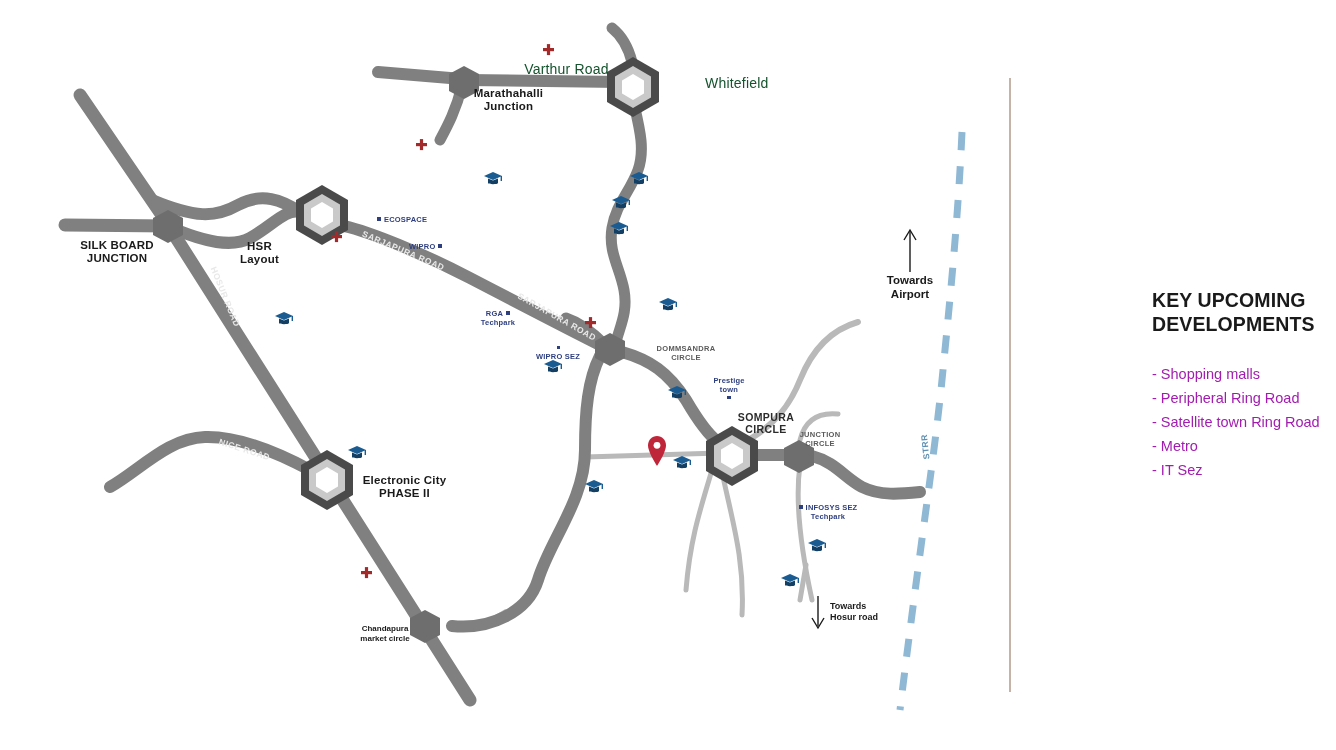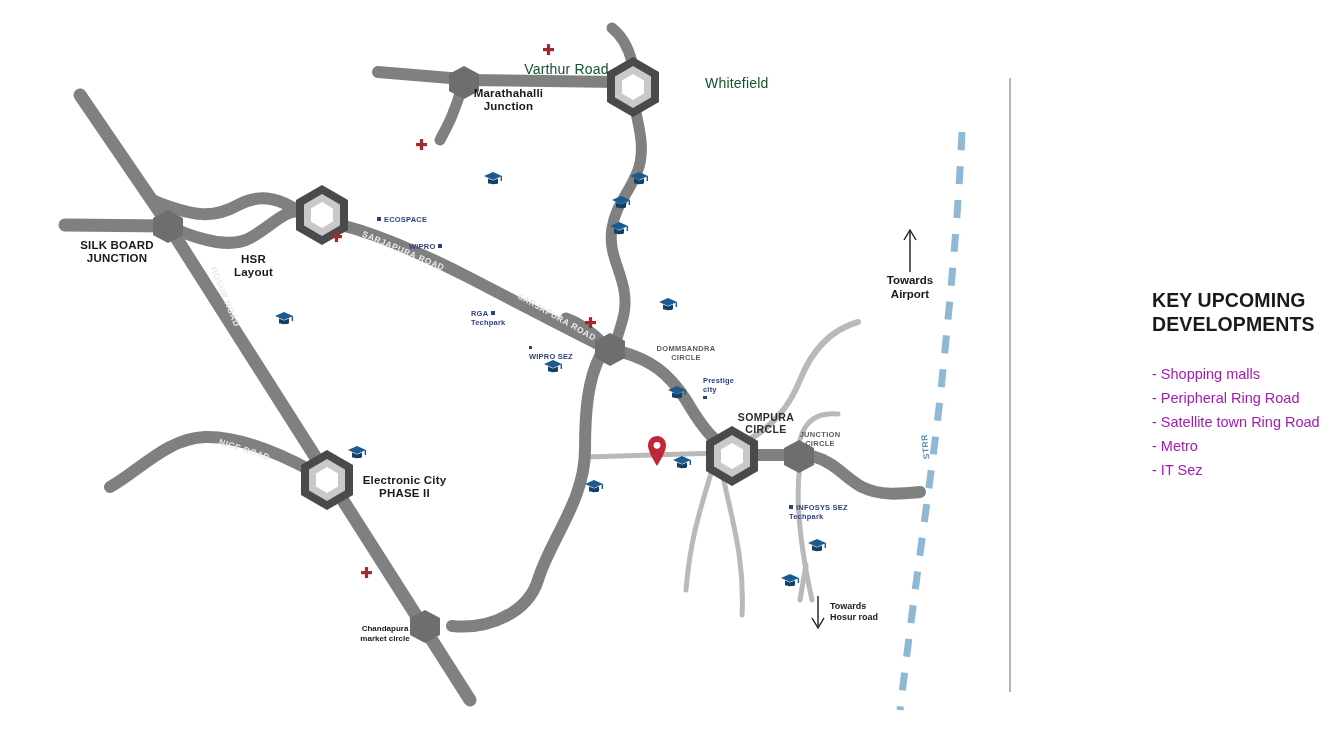--- a/index.html
+++ b/index.html
@@ -100,21 +100,21 @@
     color: #2b2b2b;
     letter-spacing: 0.4px;
     text-align: center;
   }
   .lbl-poi {
     font-size: 7.5px;
     font-weight: bold;
     color: #2e3f7f;
     letter-spacing: 0.2px;
   }
-  .lbl-poi-c { text-align: left; }
+  .lbl-poi-c { text-align: center; }
   .lbl-towards {
     font-size: 11.5px;
     font-weight: bold;
     color: #1a1a1a;
     text-align: center;
     line-height: 1.2;
   }
   .lbl-towards-sm {
     font-size: 9px;
     font-weight: bold;
@@ -375,21 +375,21 @@
         <path d="M9,30 C9,30 18,16.5 18,9.3 C18,4.2 14,0 9,0 C4,0 0,4.2 0,9.3 C0,16.5 9,30 9,30 Z" fill="#c0263a"></path>
         <circle cx="9" cy="9.3" r="3.4" fill="#ffffff"></circle>
       </g>
     </svg>
 
     <div class="map-label lbl-major" style="left:62px; top:239px; width:110px;">
       <div>SILK BOARD</div>
       <div>JUNCTION</div>
     </div>
 
-    <div class="map-label lbl-major" style="left:211px; top:240px; width:85px;margin-top:13px;">
+    <div class="map-label lbl-major" style="left:217px; top:240px; width:85px;">
       <div>HSR</div>
       <div>Layout</div>
     </div>
 
     <div class="map-label lbl-major" style="left:451px; top:87px; width:115px;">
       <div>Marathahalli</div>
       <div>Junction</div>
     </div>
 
     <div class="map-label lbl-major-lg" style="left:509px; top:61px; width:115px;">Varthur Road</div>
@@ -444,21 +444,21 @@
       <div>Techpark</div>
     </div>
 
     <div class="map-label lbl-poi lbl-poi-c" style="left:529px; top:344px; width:58px;">
       <div><span class="poi-sq" style="margin-right:0; width:3px; height:3px;"></span></div>
       <div>WIPRO SEZ</div>
     </div>
 
     <div class="map-label lbl-poi lbl-poi-c" style="left:703px; top:377px; width:52px;">
       <div>Prestige</div>
-      <div>city</div>
+      <div>town</div>
       <div><span class="poi-sq" style="margin-right:0; width:3.5px; height:3.5px;"></span></div>
     </div>
 
     <div class="map-label lbl-poi lbl-poi-c" style="left:789px; top:504px; width:78px;">
       <div><span class="poi-sq"></span><span>INFOSYS SEZ</span></div>
       <div>Techpark</div>
     </div>
 
   </div>
 

